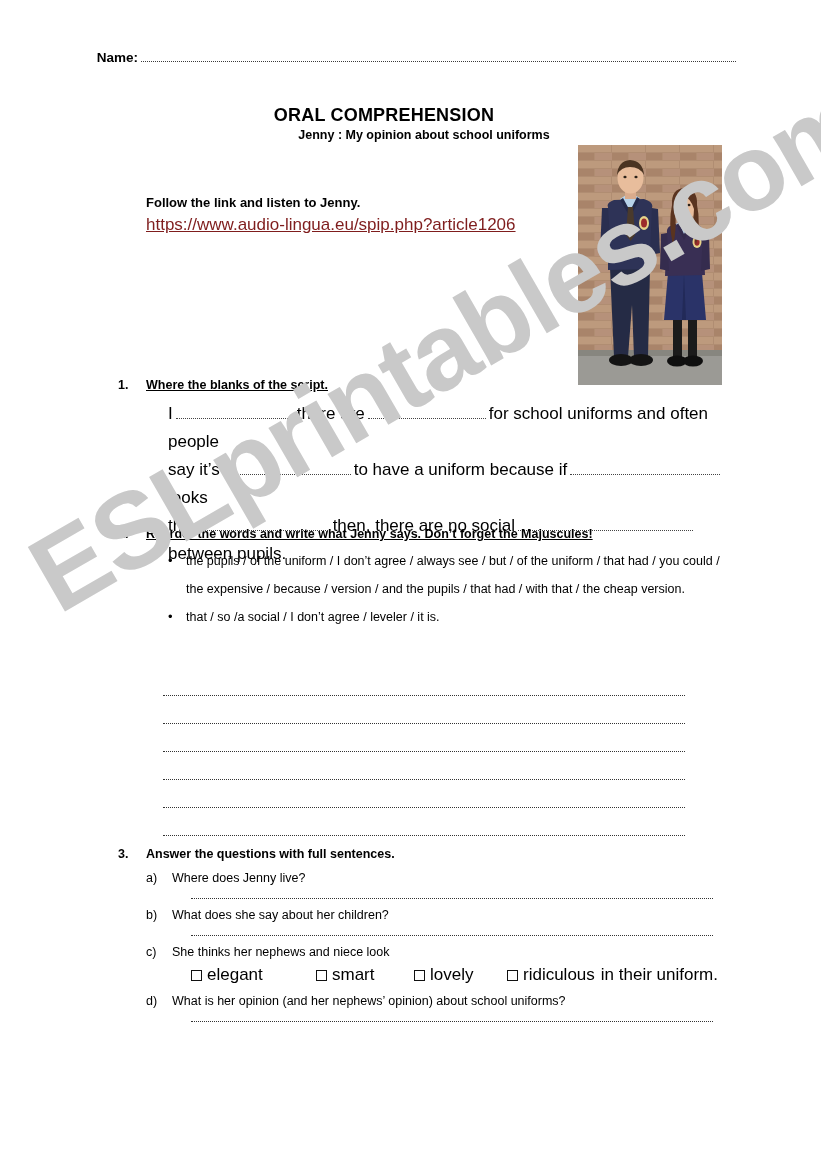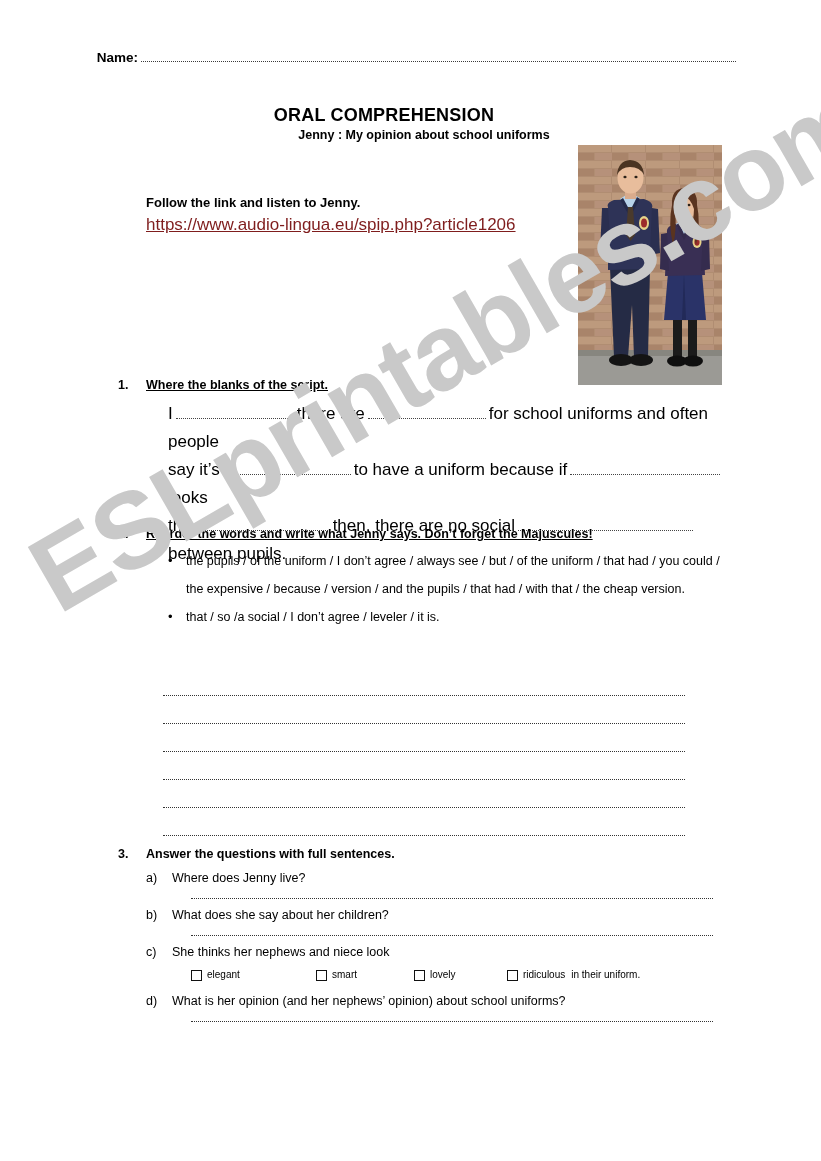--- a/index.html
+++ b/index.html
@@ -221,21 +221,21 @@
     margin-top: 8px;
     margin-bottom: 6px;
     width: 522px;
     border-bottom: 1.5px dotted #333;
     height: 2px;
   }
   .options {
     display: flex;
     margin-left: 45px;
     margin-top: 3px;
-    font-size: 10px;
+    font-size: 17px;
     line-height: 20px;
   }
   .opt { display: flex; align-items: center; }
   .cbox {
     display: inline-block;
     width: 9px;
     height: 9px;
     border: 1.6px solid #111;
     margin-right: 5px;
     background: #fff;

